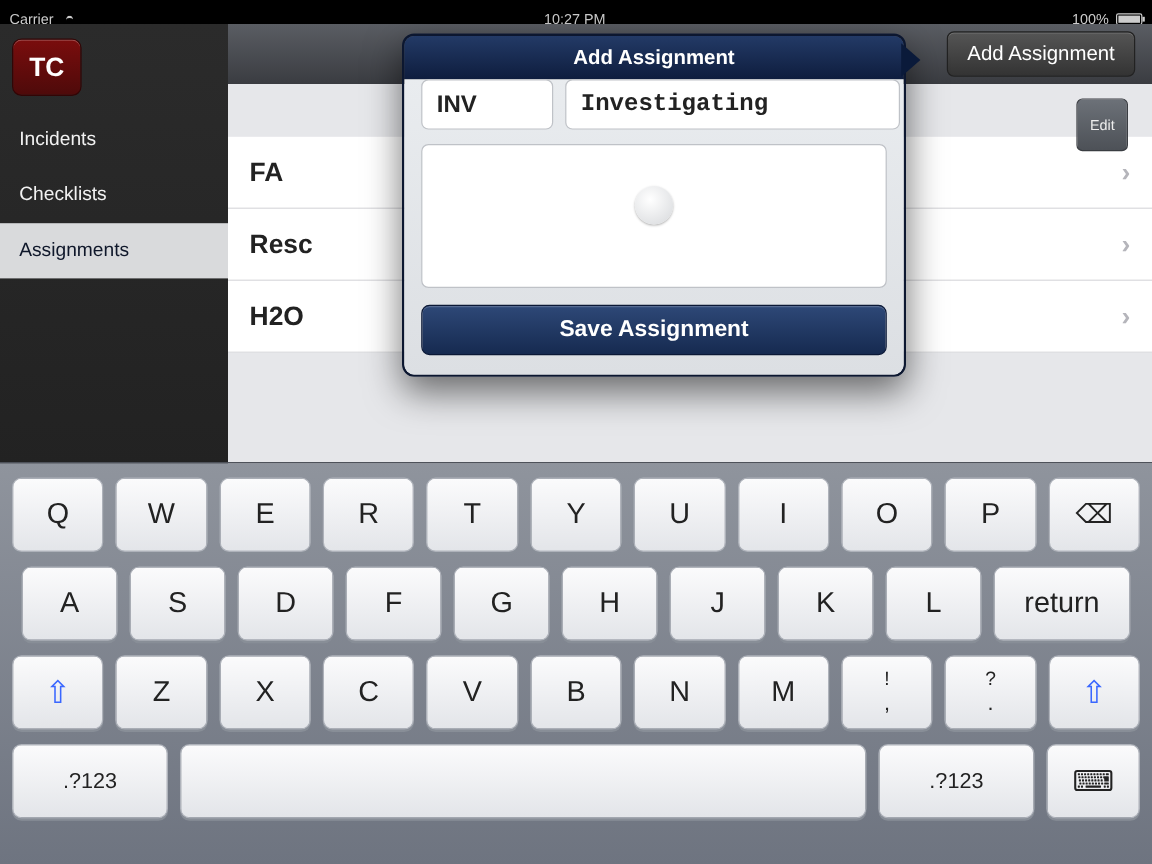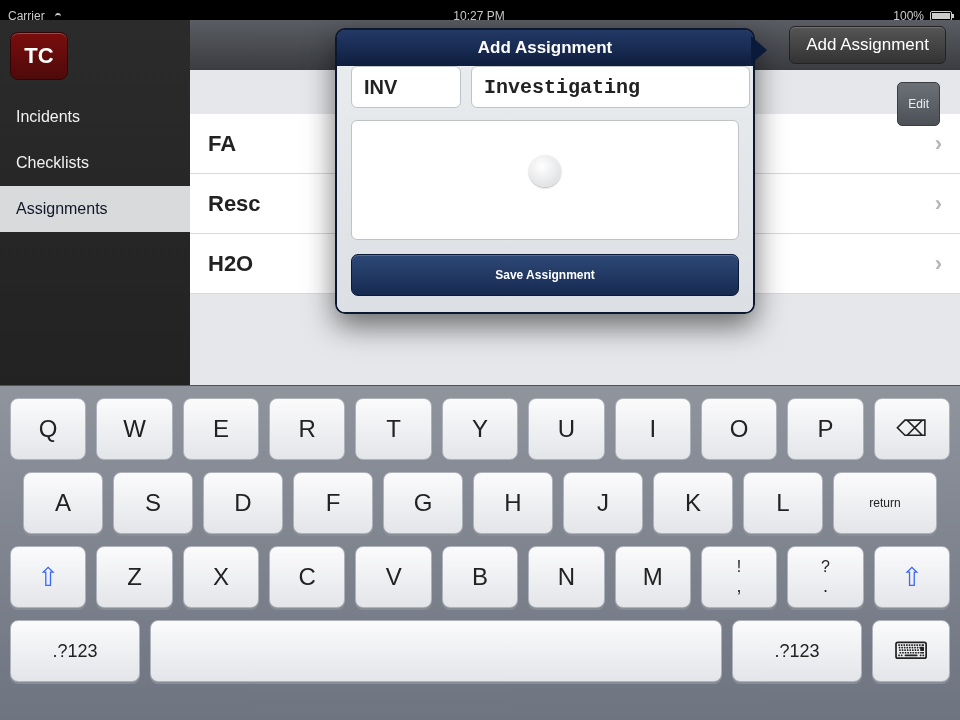--- a/index.html
+++ b/index.html
@@ -38,32 +38,32 @@
   .popover::after { content:""; position:absolute; top:6px; right:-14px; width:0; height:0;
     border-top:14px solid transparent; border-bottom:14px solid transparent; border-left:16px solid #0a1a3a;}
   .popover-header { background:linear-gradient(#233a66,#0e1d3e); color:#fff; text-align:center; font-size:17px; font-weight:600; padding:8px 0; border-top-left-radius:8px; border-top-right-radius:8px; }
   .popover-body { background:linear-gradient(#e9ecef,#dcdfe3); padding:0 14px 16px; border-bottom-left-radius:8px; border-bottom-right-radius:8px; }
   .field-row { display:flex; gap:10px; margin-bottom:12px; }
   .text-field { background:#fff; border:1px solid #bfc2c7; border-radius:6px; height:42px; font-size:20px; font-weight:700; padding:0 12px; color:#222; }
   .text-field.short { width:110px; }
   .text-field.long { flex:1;font-family:Liberation Mono, monospace; }
   .notes-box { background:#fff; border:1px solid #bfc2c7; border-radius:6px; height:120px; position:relative; margin-bottom:14px; }
   .caret-dot { position:absolute; left:50%; top:42%; transform:translate(-50%,-50%); width:32px; height:32px; border-radius:50%; background:radial-gradient(circle at 40% 35%, #fff, #d6d8db); box-shadow:0 1px 2px rgba(0,0,0,0.3);}
-  .save-btn { width:100%; height:42px; background:linear-gradient(#2e4877,#162a50); color:#fff; font-size:12px; font-weight:600; border:1px solid #0b1836; border-radius:7px; box-shadow:inset 0 1px 0 rgba(255,255,255,0.2);}
+  .save-btn { width:100%; height:42px; background:linear-gradient(#2e4877,#162a50); color:#fff; font-size:19px; font-weight:600; border:1px solid #0b1836; border-radius:7px; box-shadow:inset 0 1px 0 rgba(255,255,255,0.2);}
 
   
   .keyboard { position:absolute; left:0; right:0; bottom:0; height:335px;
     background:linear-gradient(#8f949d,#6e7480); padding:12px 10px 10px; border-top:1px solid #4e525a;}
   .krow { display:flex; gap:10px; margin-bottom:12px; justify-content:center; }
   .key { height:62px; border-radius:8px; background:linear-gradient(#fbfbfc,#e3e5e9);
     border:1px solid #aeb2ba; box-shadow:0 2px 0 #888e97; display:flex; align-items:center; justify-content:center;
     font-size:24px; color:#222; }
   .key.letter { width:80px; }
   .key.bksp { width:80px; font-size:22px;}
-  .key.return { width:104px; font-size:12px;}
+  .key.return { width:114px; font-size:24px;}
   .key.shift { width:80px; }
   .shift-glyph { color:#3a67ff; font-size:26px;}
   .krow.bottom { margin-bottom:0;}
   .key.mode { width:130px; font-size:18px;}
   .key.space { flex:1; }
   .key.hide { width:78px; }
   .punct { display:flex; flex-direction:column; align-items:center; line-height:1; }
   .punct .top { font-size:16px;}
   .punct .bot { font-size:18px; margin-top:2px;}
 </style>

